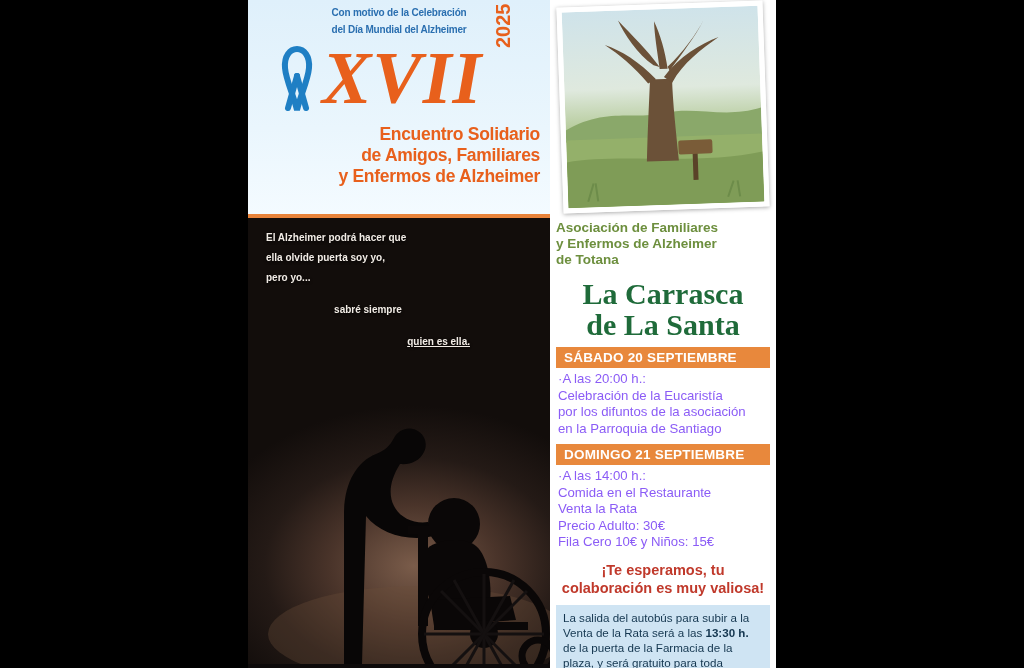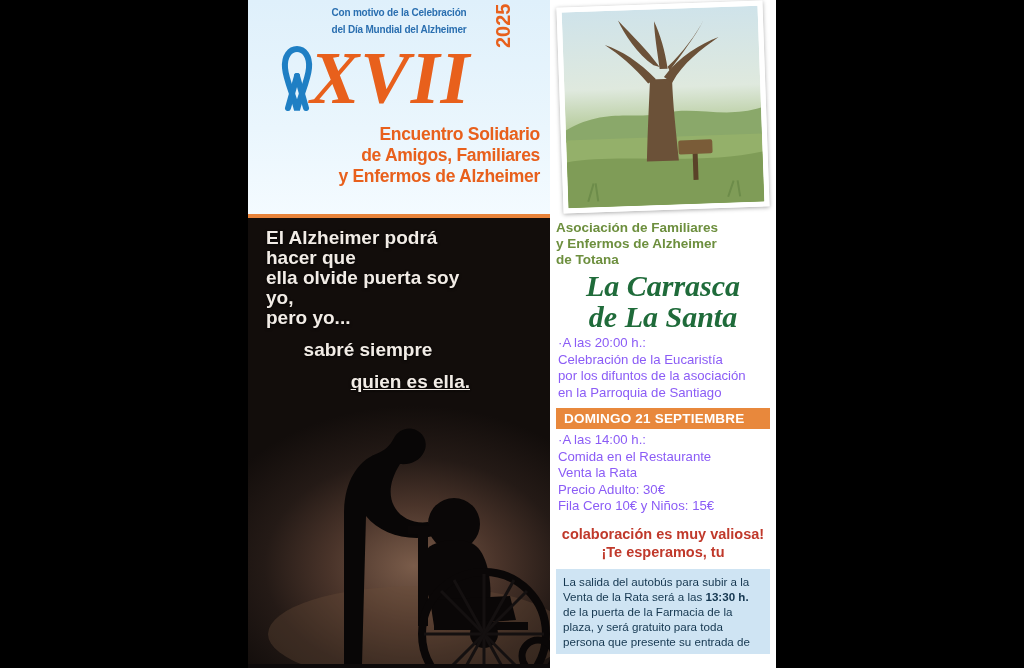--- a/index.html
+++ b/index.html
@@ -68,21 +68,21 @@
   .ribbon {
     position: absolute;
     left: 22px;
     top: 2px;
     width: 34px;
     height: 66px;
   }
 
   .xvii {
     position: absolute;
-    left: 52px;
+    left: 64px;
     top: -6px;
     font-family: "Liberation Serif", serif;
     font-weight: bold;
     font-style: italic;
     font-size: 74px;
     color: #e8601c;
     letter-spacing: 1px;
     line-height: 80px;
   }
 
@@ -120,21 +120,21 @@
   }
 
   .quote {
     position: absolute;
     left: 0;
     top: 10px;
     width: 240px;
     padding: 0 18px;
     box-sizing: border-box;
     color: #f2ece6;
-    font-size: 19px;
+    font-size: 10px;
     line-height: 20px;
     font-weight: bold;
     text-shadow: 0 1px 3px rgba(0,0,0,.8);
   }
   .quote .l1 { text-align: left; }
   .quote .l2 { text-align: center; margin-top: 12px; }
   .quote .l3 { text-align: right; margin-top: 12px; text-decoration: underline; }
 
   .silhouette {
     position: absolute;
@@ -173,25 +173,24 @@
   .assoc {
     margin-top: 10px;
     text-align: left;
     color: #6d8f3e;
     font-weight: bold;
     font-size: 13.5px;
     line-height: 16px;
   }
 
   .brand {
-    margin-top: 2px;
+    margin-top: 10px;
     text-align: center;
     color: #1f6b3a;
     font-family: "Liberation Serif", serif;
-    font-style: italic;
     font-weight: bold;
     font-size: 30px;
     line-height: 31px;
     letter-spacing: 0px;
   }
 
   .day-bar {
     margin-top: 7px;
     background: #e8883c;
     color: #ffffff;
@@ -338,39 +337,40 @@
         <div>Asociación de Familiares</div>
         <div>y Enfermos de Alzheimer</div>
         <div>de Totana</div>
       </div>
 
       <div class="brand">
         <div>La Carrasca</div>
         <div>de La Santa</div>
       </div>
 
+      <div class="day-bar">SÁBADO 20 SEPTIEMBRE</div>
       <div class="day-body">
         <div>·A las 20:00 h.:</div>
         <div>Celebración de la Eucaristía</div>
         <div>por los difuntos de la asociación</div>
         <div>en la Parroquia de Santiago</div>
       </div>
 
       <div class="day-bar">DOMINGO 21 SEPTIEMBRE</div>
       <div class="day-body">
         <div>·A las 14:00 h.:</div>
         <div>Comida en el Restaurante</div>
         <div>Venta la Rata</div>
         <div>Precio Adulto: 30€</div>
         <div>Fila Cero 10€ y Niños: 15€</div>
       </div>
 
       <div class="cta">
+        <div>¡Te esperamos, tu</div>
         <div>colaboración es muy valiosa!</div>
-        <div>¡Te esperamos, tu</div>
       </div>
 
       <div class="note">
         <span>La salida del autobús para subir a la Venta de la Rata será a las </span><b>13:30 h.</b><span> de la puerta de la Farmacia de la plaza, y será gratuito para toda persona que presente su entrada de</span>
       </div>
     </div>
 
   </div>
 </div>
 

